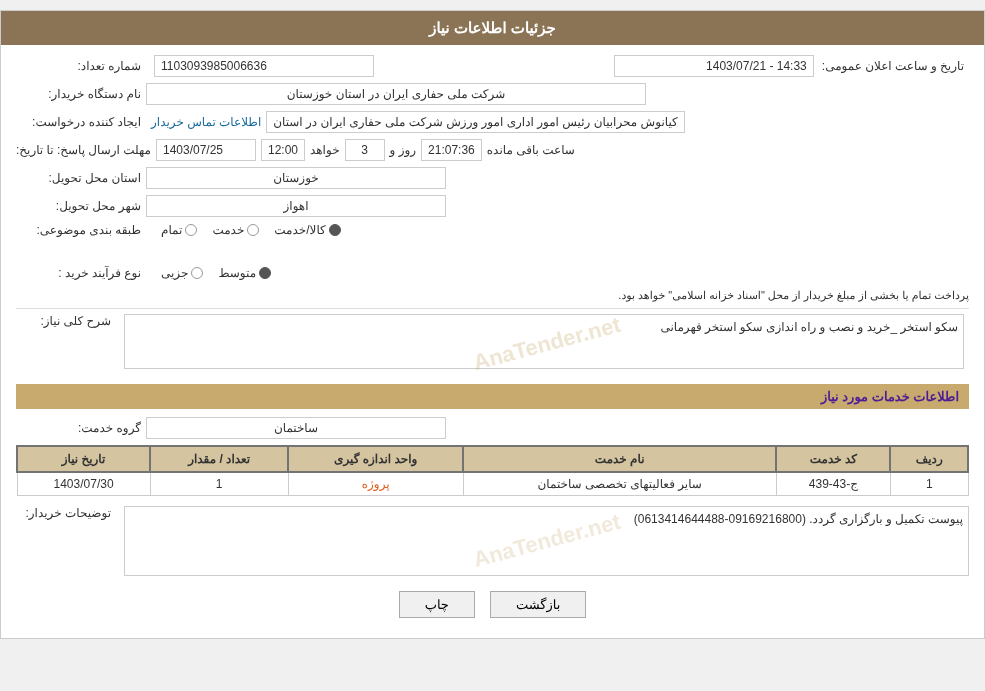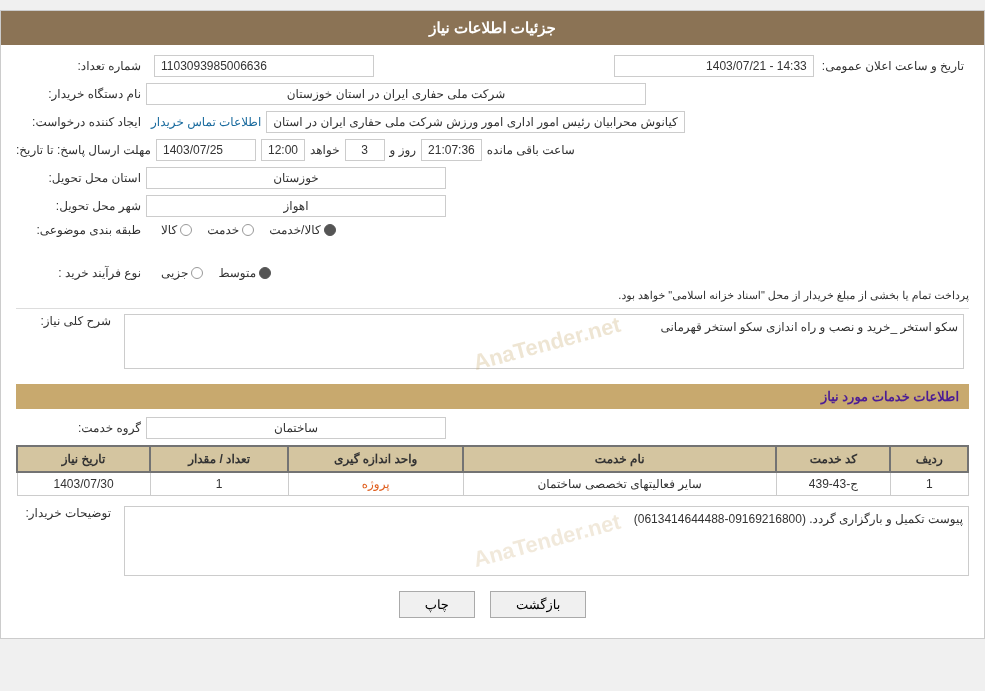--- a/index.html
+++ b/index.html
@@ -268,21 +268,21 @@
         <div class="radio-item">
           <span class="radio-circle selected"></span>
           <span>کالا/خدمت</span>
         </div>
         <div class="radio-item">
           <span class="radio-circle"></span>
           <span>خدمت</span>
         </div>
         <div class="radio-item">
           <span class="radio-circle"></span>
-          <span>کالا</span>
+          <span>تمام</span>
         </div>
       </div>
       <span class="form-label">طبقه بندی موضوعی:</span>
     </div>
 
     <div class="purchase-type-row" style="gap:15px; align-items:center;">
       <span class="purchase-note" style="font-size:11px; color:#333;margin-top:46px;">پرداخت تمام یا بخشی از مبلغ خریدار از محل "اسناد خزانه اسلامی" خواهد بود.</span>
       <div class="radio-group">
         <div class="radio-item">
           <span class="radio-circle selected"></span>

